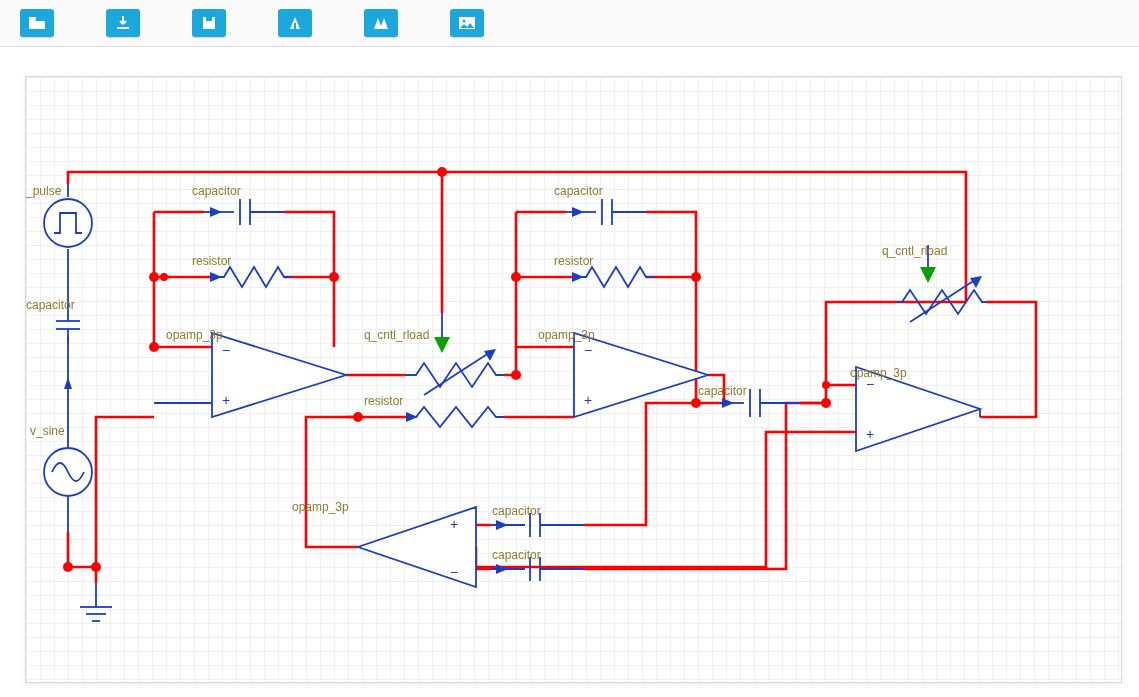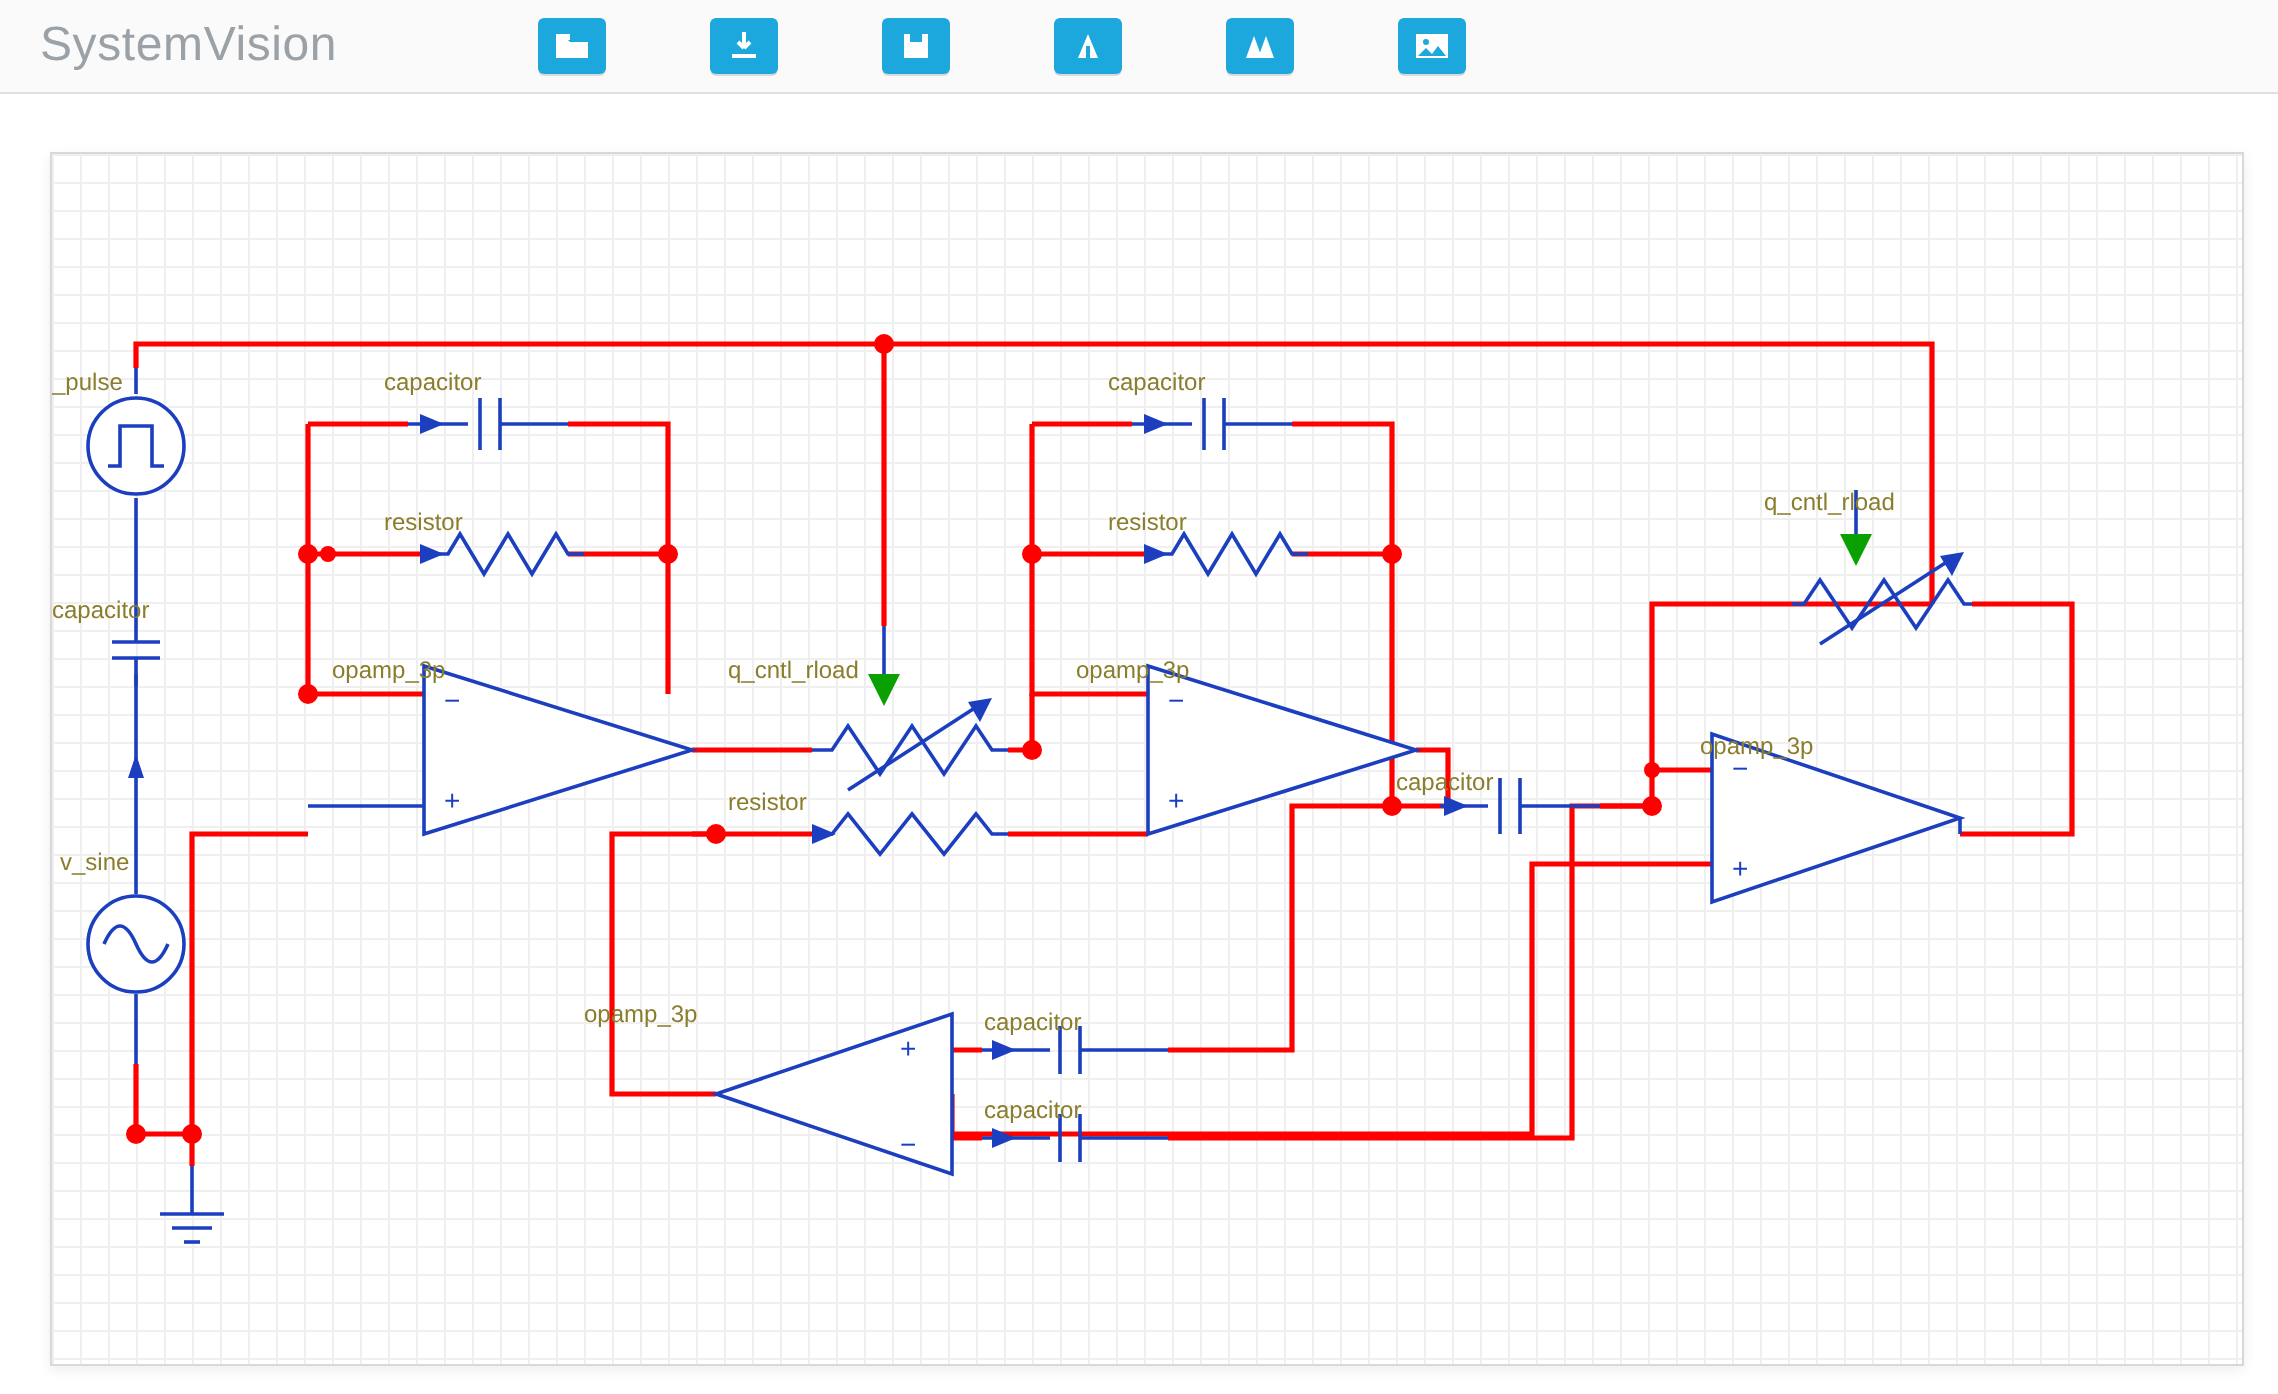--- a/index.html
+++ b/index.html
@@ -21,21 +21,20 @@
   .sym-blue{stroke:#1b3fbf;stroke-width:1.8;fill:none}
   .sym-fill{fill:#fff}
   .arrow-green{fill:#0aa000;stroke:none}
   .arrow-blue{fill:#1b3fbf;stroke:none}
   .op-plus{font:14px Arial;fill:#1b3fbf}
 </style>
 </head>
 <body>
 
 <div class="toolbar">
-  <div class="app-title">SystemVision</div>
 
   <div class="tbtn">
     <svg width="18" height="14">
         <path d="M1 3h5l2 2h9v8H1z" fill="#fff"></path>
         <rect x="1" y="1" width="7" height="3" fill="#fff"></rect>
       </svg>
   </div>
   <div class="tbtn">
     <svg width="16" height="16">
         <path d="M8 1v8m0 0l-3-3m3 3l3-3" stroke="#fff" stroke-width="2" fill="none"></path>

